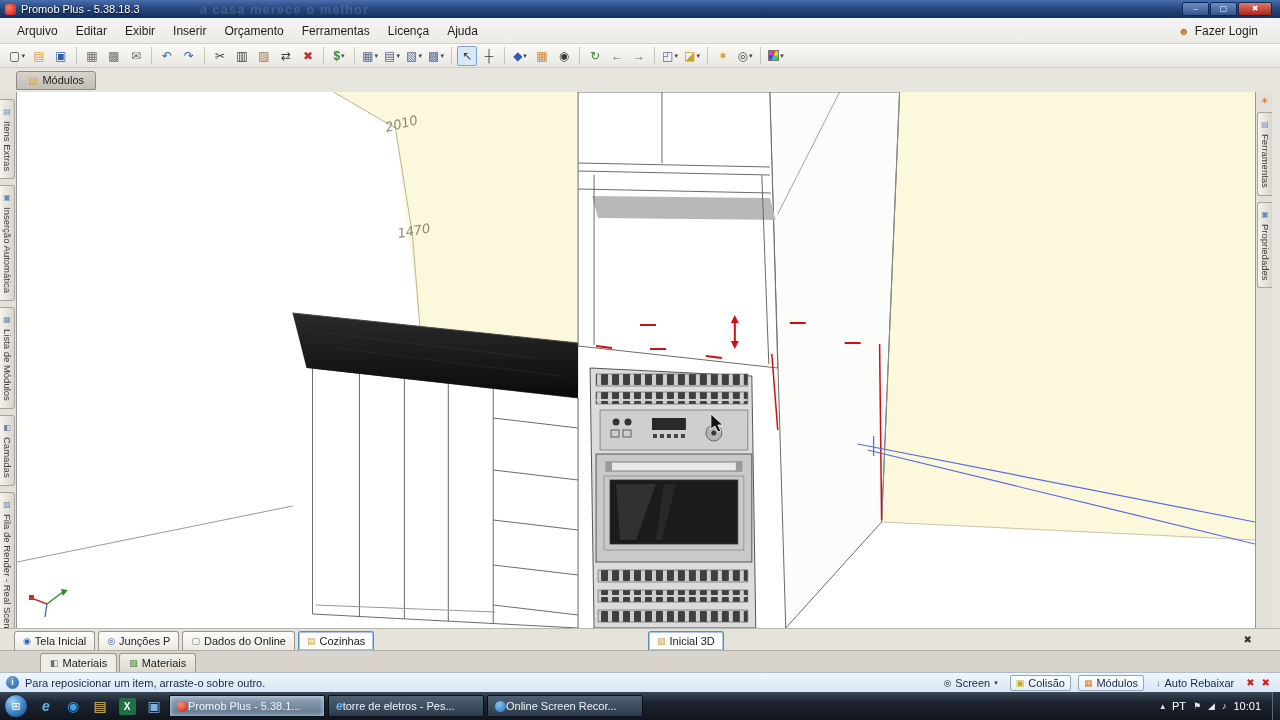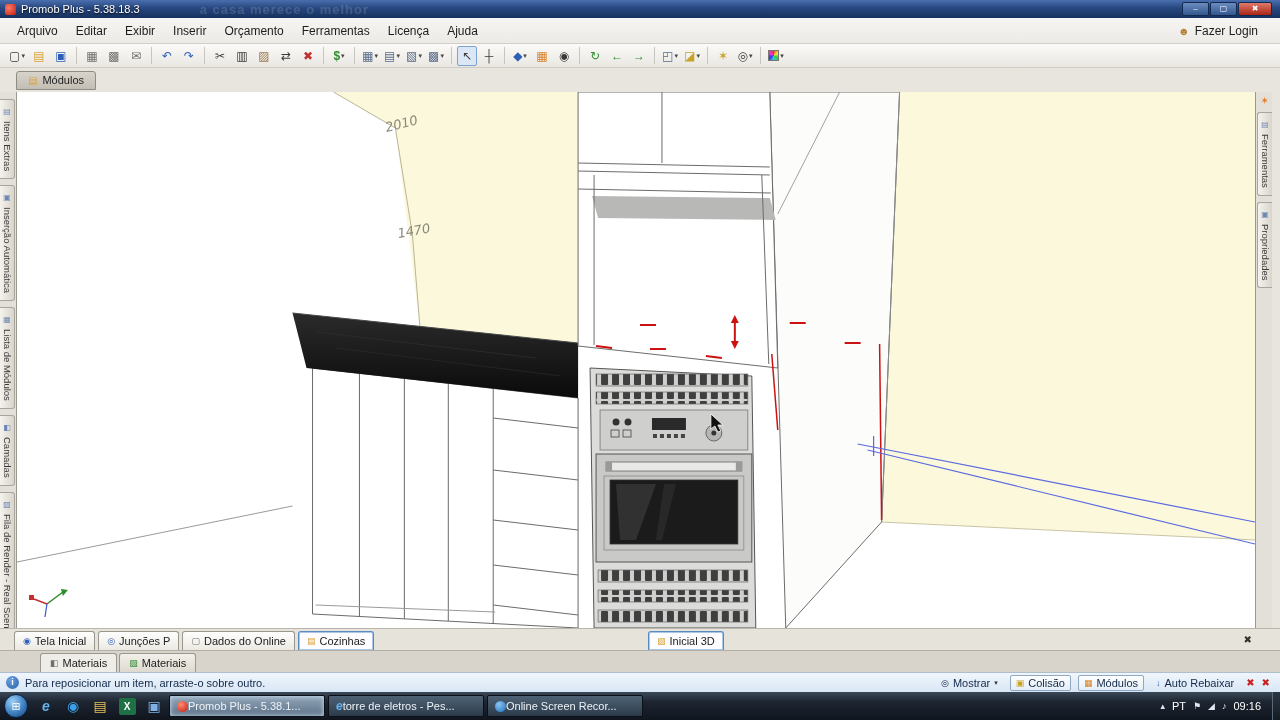--- a/index.html
+++ b/index.html
@@ -448,21 +448,21 @@
         <span>Materiais</span>
       </span>
   </div>
 
   <div class="statusbar">
     <span class="sbinfo">i</span>
     <span class="sbmsg">Para reposicionar um item, arraste-o sobre outro.</span>
     <span class="sbright">
       <span class="sbtn">
           <span class="ic">◎</span>
-          <span>Mostrar</span>
+          <span>Screen</span>
           <span class="caret">▾</span>
         </span>
       <span class="sbtn bordered">
           <span class="ic c-gold">▣</span>
           <span>Colisão</span>
         </span>
       <span class="sbtn bordered">
           <span class="ic c-orange">▦</span>
           <span>Módulos</span>
         </span>
@@ -495,18 +495,18 @@
     <span class="tkbtn">
         <span class="bico"></span>
         <span class="tklbl">Online Screen Recor...</span>
       </span>
     <span class="tray">
       <span class="tic">▴</span>
       <span>PT</span>
       <span class="tic">⚑</span>
       <span class="tic">◢</span>
       <span class="tic">♪</span>
-      <span>09:16</span>
+      <span>10:01</span>
       <span class="sliver"></span>
     </span>
   </div>
 
 </div>
 
 </body></html>

